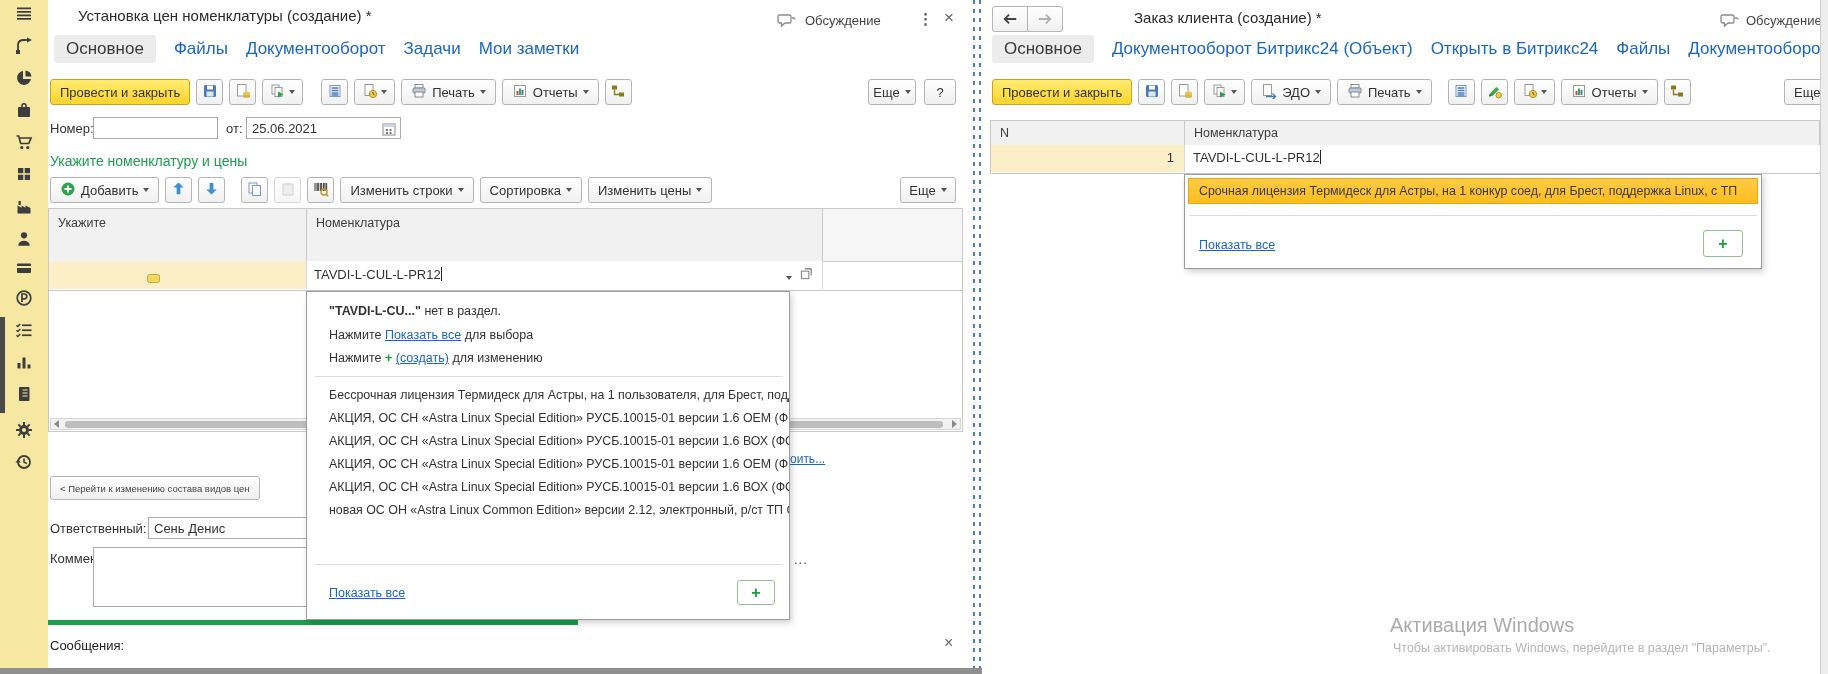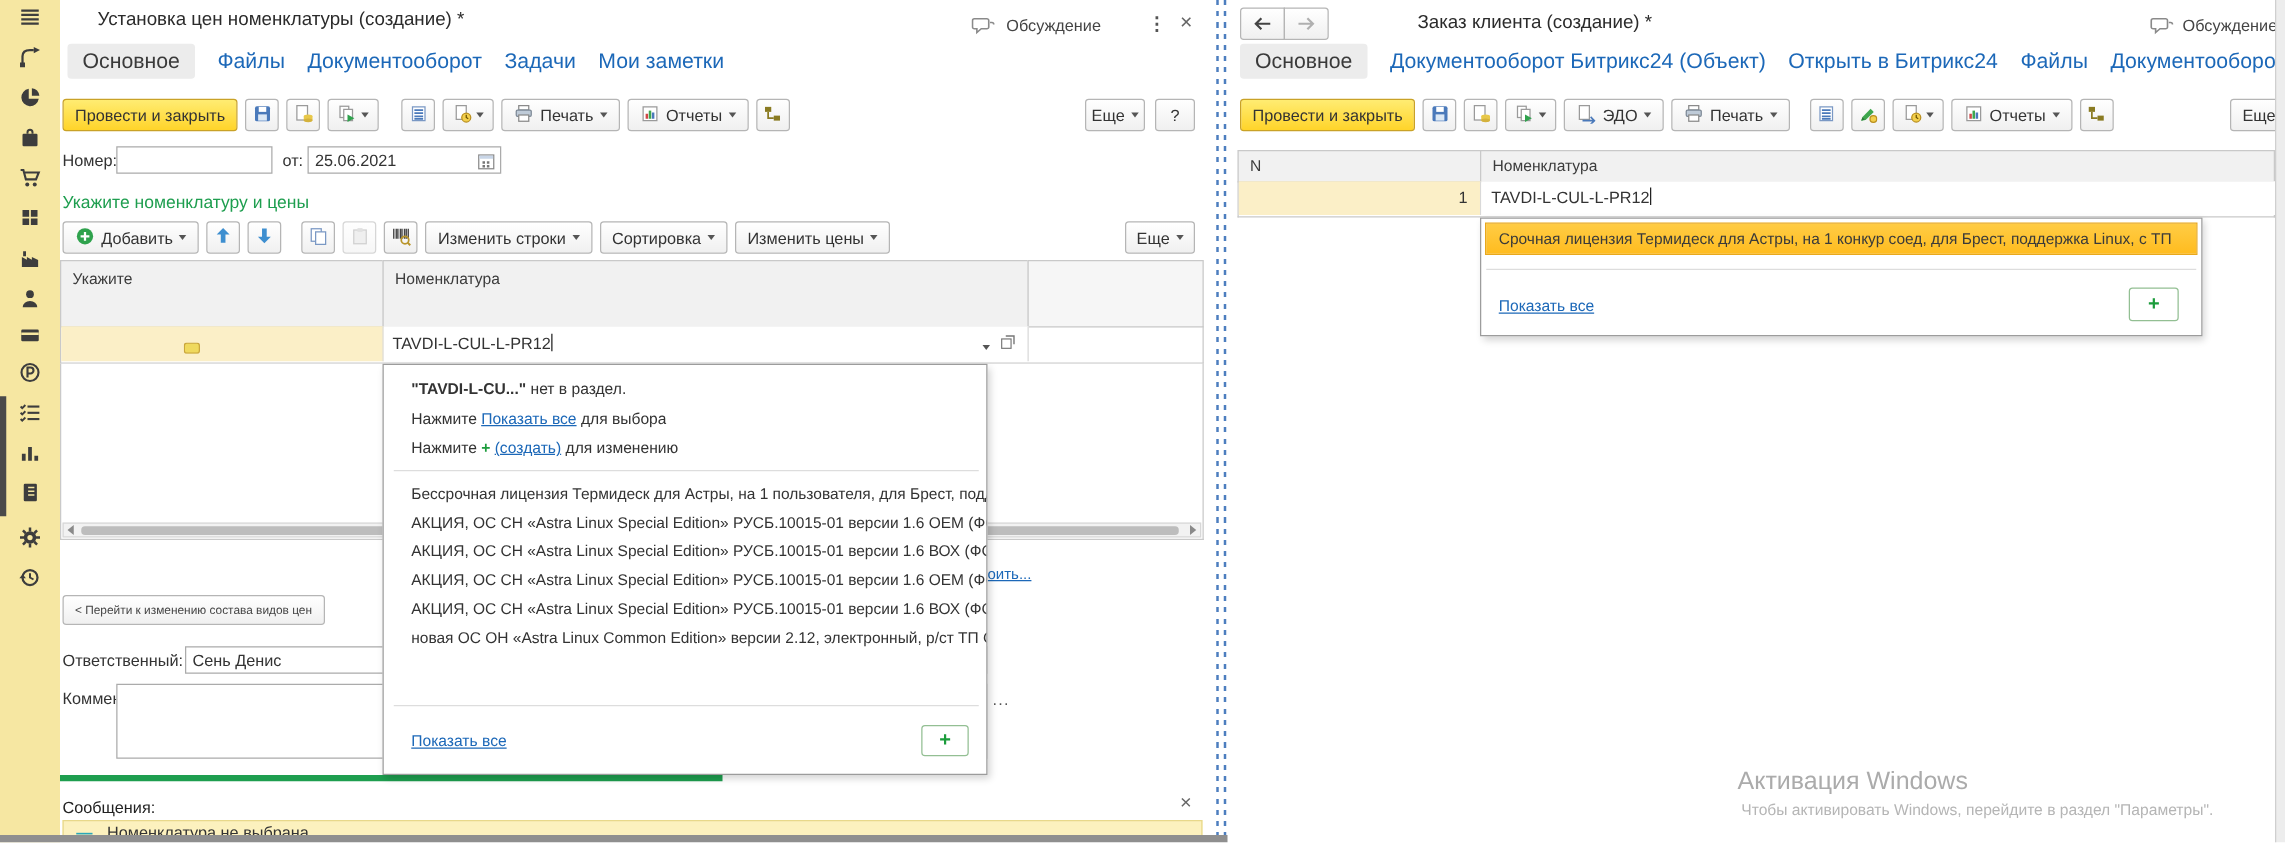--- a/index.html
+++ b/index.html
@@ -323,24 +323,20 @@
     </div>
 
   <span class="abs" style="left:2px;top:551px">Комментарий:</span>
   <div class="abs" style="left:45px;top:547px;width:697px;height:60px;border:1px solid #ababab;background:#fff"></div>
   <span class="abs" style="left:746px;top:552px;color:#555;letter-spacing:1px">...</span>
 
   <div class="abs" style="left:0;top:620px;width:530px;height:5px;background:var(--green)"></div>
 
   <span class="abs" style="left:2px;top:638px;color:#222">Сообщения:</span>
   <span class="abs" style="left:896px;top:634px;font-size:16px;color:#666">×</span>
-  <div class="abs nw" style="left:2px;top:656px;width:912px;height:16px;background:#fcf1be;border:1px solid #e8d88a;padding:1px 0 0 10px">
-    <span style="color:#2aa7b8;font-weight:bold">—</span>
-    <span style="margin-left:8px;color:#333">Номенклатура не выбрана.</span>
-  </div>
 
   <div class="dd" style="left:258px;top:291px;width:484px;height:329px">
     <div class="abs nw" style="left:22px;top:12px;font-size:12.5px">
       <span class="b">"TAVDI-L-CU..."</span><span> нет в раздел.</span>
     </div>
     <div class="abs nw" style="left:22px;top:36px;font-size:12.5px">
       <span>Нажмите </span><span class="link u">Показать все</span><span> для выбора</span>
     </div>
     <div class="abs nw" style="left:22px;top:59px;font-size:12.5px">
       <span>Нажмите </span><span style="color:#1c9c3c;font-weight:bold">+</span> <span class="link u">(создать)</span><span> для изменению</span>

